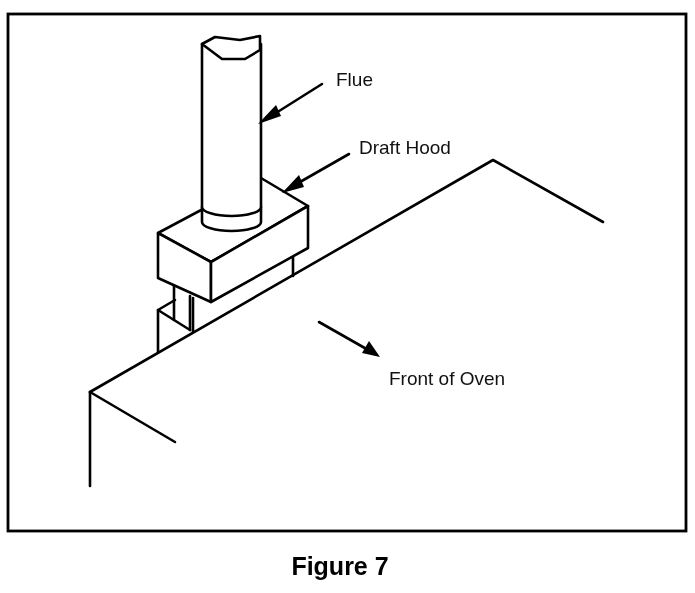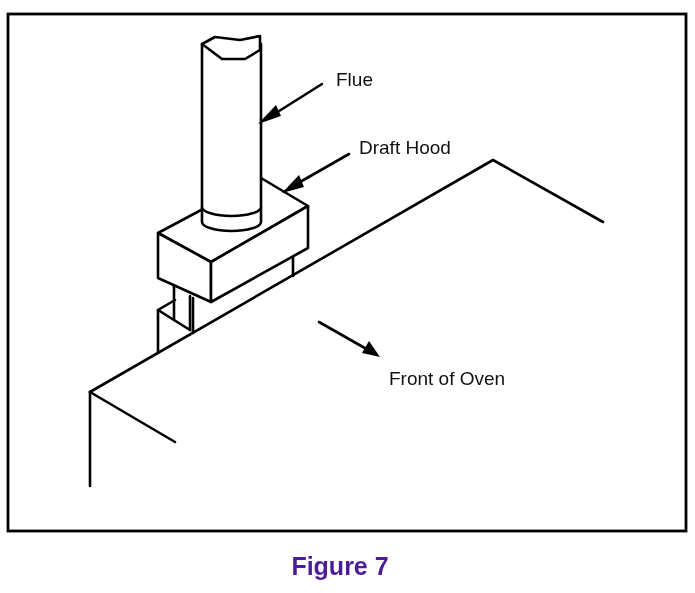--- a/index.html
+++ b/index.html
@@ -1,19 +1,19 @@
 <!DOCTYPE html>
 <html><head>
   <meta charset="utf-8">
   <style>
     html, body { margin: 0; padding: 0; background: #ffffff; }
     body { width: 695px; height: 593px; position: relative; overflow: hidden; font-family: "Liberation Sans", sans-serif; }
     #figure { position: absolute; left: 0; top: 0; }
     .label { font-family: "Liberation Sans", sans-serif; font-size: 19px; fill: #111111; }
-    .caption { position: absolute; left: 0; width: 680px; top: 552px; text-align: center; font-family: "Liberation Sans", sans-serif; font-weight: bold; font-size: 25px; color: #4c1d95; }
+    .caption { position: absolute; left: 0; width: 680px; top: 552px; text-align: center; font-family: "Liberation Sans", sans-serif; font-weight: bold; font-size: 25px; color: #000000; }
     .ln { stroke: #000; stroke-width: 2.6; fill: none; stroke-linejoin: round; stroke-linecap: round; }
     .face { fill: #ffffff; stroke: #000; stroke-width: 2.6; stroke-linejoin: round; }
   </style>
 </head>
 <body>
 
 <svg id="figure" width="695" height="593" viewBox="0 0 695 593">
 
   <rect x="8" y="14" width="678" height="517" fill="none" stroke="#000" stroke-width="2.8"></rect>
 

